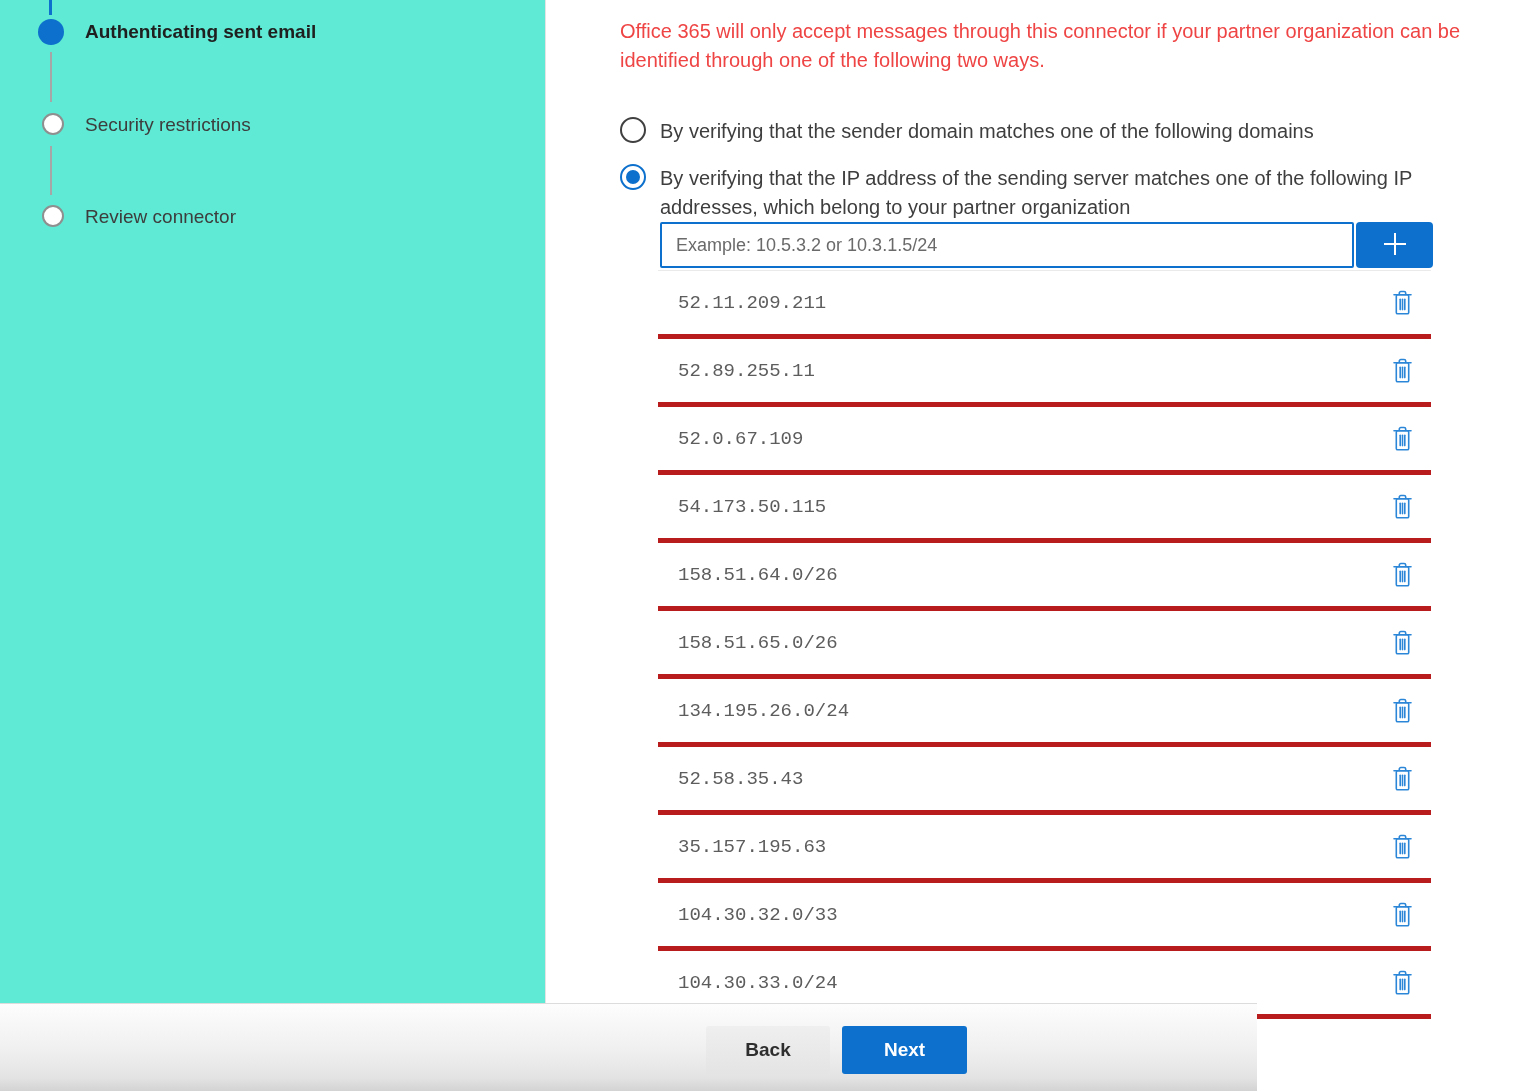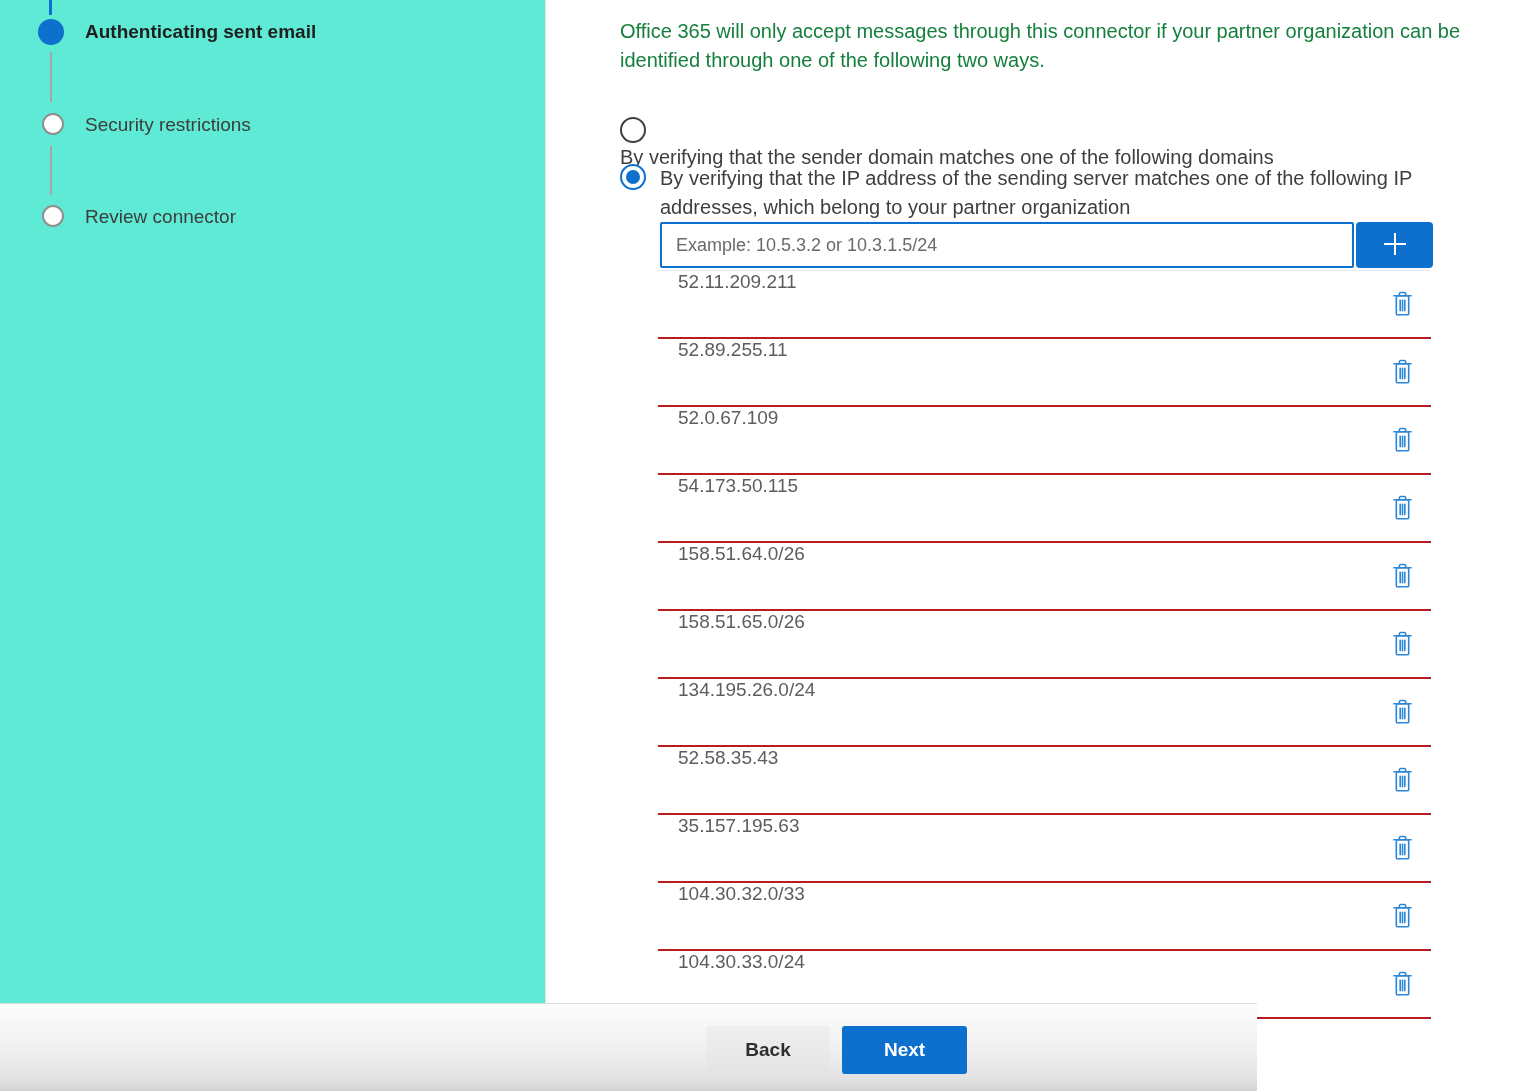--- a/index.html
+++ b/index.html
@@ -19,42 +19,42 @@
   .circle-open { position:absolute; left:42px; width:22px; height:22px; border-radius:50%;
                  border:2px solid #8f8f8f; background:#fff; }
   .c2 { top:113px; } .c3 { top:205px; }
   .step-label { position:absolute; left:85px; font-size:19px; color:#3d3d3d; white-space:nowrap; }
   .l1 { top:21px; font-weight:bold; color:#1f1f1f; }
   .l2 { top:114px; } .l3 { top:206px; }
 
   
   .content { position:absolute; left:620px; top:0; width:911px; height:1003px; }
   .description { position:absolute; left:0; top:17px; width:880px;
-                 font-size:20px; line-height:29px; color:#15803d; }
+                 font-size:20px; line-height:29px; color:#ef4444; }
   .option { position:absolute; left:0; display:flex; align-items:flex-start; cursor:pointer; }
-  .opt1 { top:117px;flex-direction:column; } .opt2 { top:164px; }
+  .opt1 { top:117px; } .opt2 { top:164px; }
   .radio-circle { flex:none; width:26px; height:26px; border-radius:50%;
                   border:2px solid #404040; background:#fff; margin-right:14px; position:relative; }
   .option.selected .radio-circle { border-color:#0c70cc; }
   .option.selected .radio-circle::after { content:""; position:absolute; inset:4px;
                   border-radius:50%; background:#0c70cc; }
   .option-label { width:790px; font-size:20px; line-height:29px; color:#3e3e3e; padding-top:0px; }
 
   .input-row { position:absolute; left:40px; top:222px; display:flex; align-items:stretch; }
   .ip-input { width:694px; height:46px; border:2px solid #0c70cc; border-radius:2px;
               padding:11px 14px; font-size:18px; color:#333; outline:none;
               font-family:"Liberation Sans", sans-serif; }
   .ip-input::placeholder { color:#6a6a6a; opacity:1; }
   .add-btn { width:77px; height:46px; margin-left:2px; background:#0c70cc; border:none;
              border-radius:4px; display:flex; align-items:center; justify-content:center;
              cursor:pointer; }
 
   .ip-list { position:absolute; left:38px; top:270px; width:773px; border-top:1px solid #eaeaea; }
-  .ip-row { height:68px; display:flex; justify-content:space-between;
-            padding:0 14px 0 20px; border-bottom:2px solid #b91c1c; background:#fff; }
+  .ip-row { height:68px; display:flex; align-items:center; justify-content:space-between;
+            padding:0 14px 0 20px; border-bottom:5px solid #b91c1c; background:#fff;font-family:Liberation Mono, monospace; }
   .ip-value { font-size:19px; color:#5d5d5d; }
   .delete-btn { background:none; border:none; padding:2px 4px; cursor:pointer; line-height:0; }
 
   
   .footer { position:absolute; left:0; top:1003px; width:1257px; height:88px;
             border-top:1px solid #dcdcdc;
             background:linear-gradient(180deg,#fdfdfd 0%,#efefef 55%,#e3e3e3 85%,#d3d3d3 100%); }
   .back-btn { position:absolute; left:706px; top:22px; width:124px; height:48px;
               background:linear-gradient(180deg,#efefef,#e4e4e4); border:none; border-radius:3px;
               font-size:19px; font-weight:600; color:#2e2e2e; cursor:pointer;

